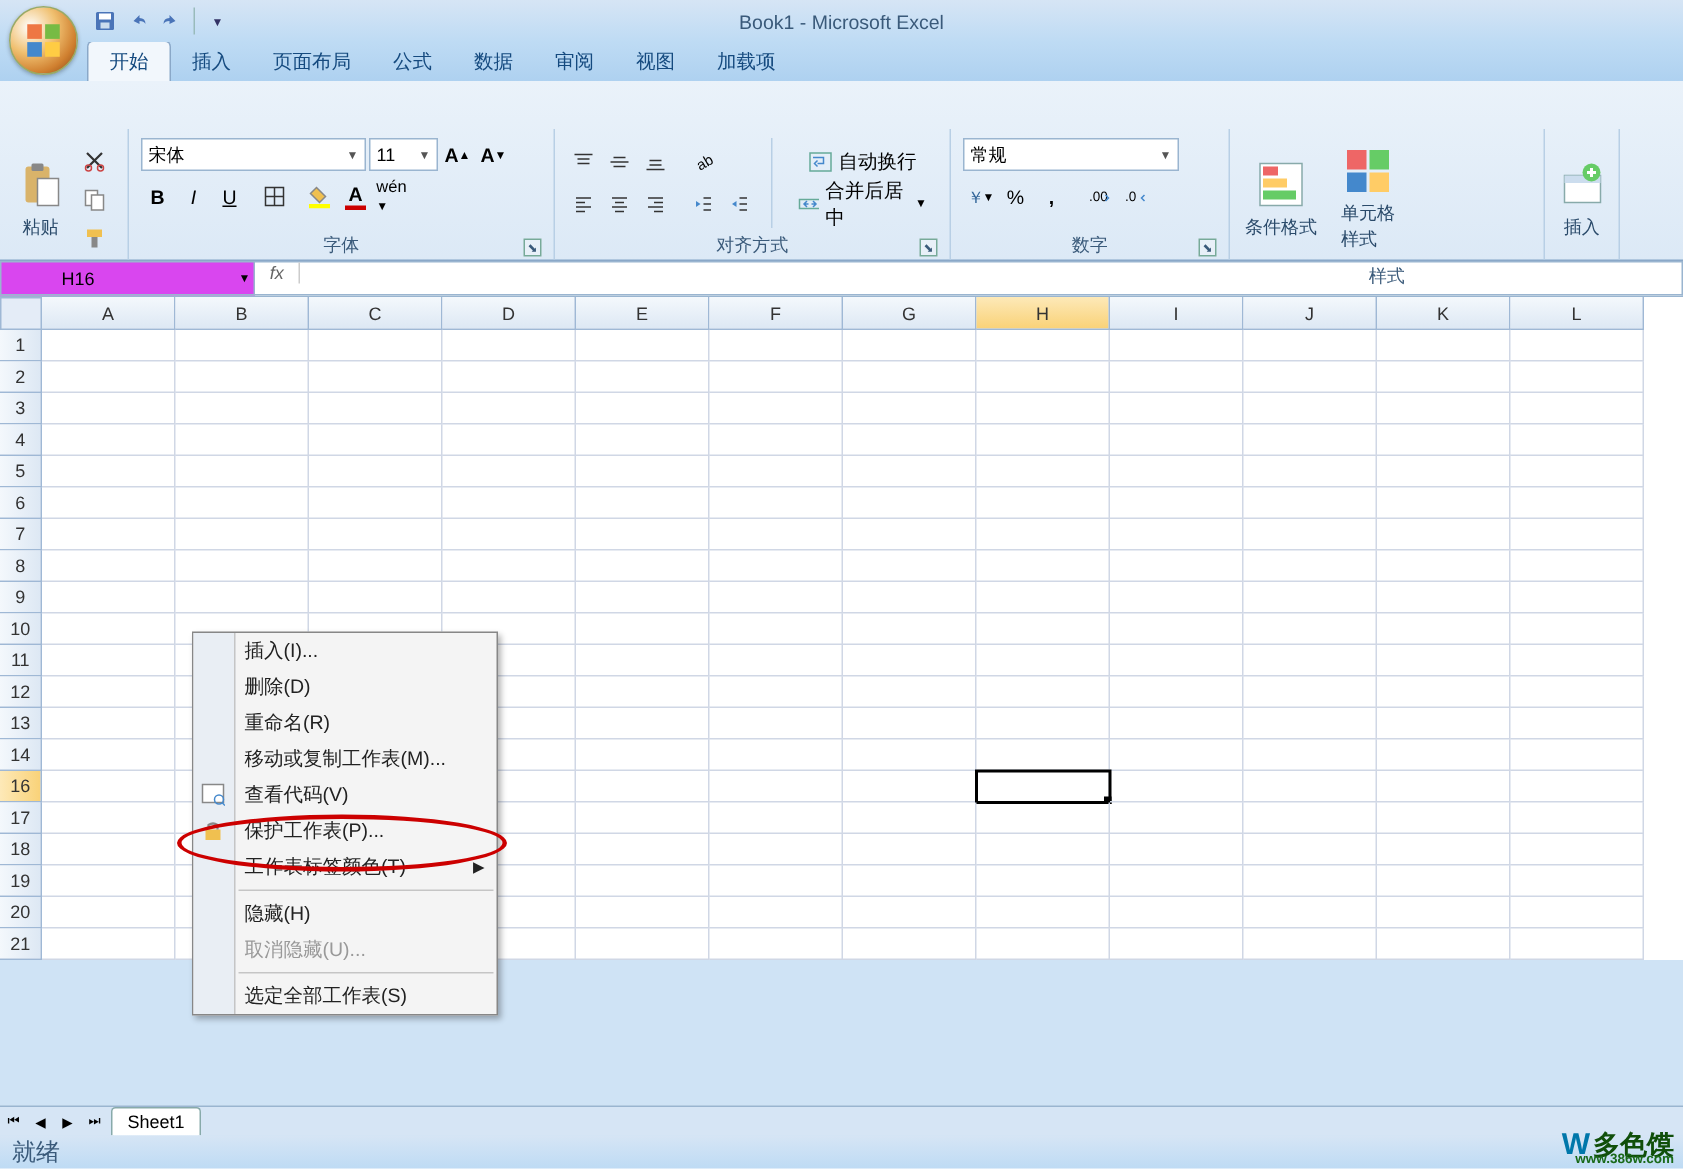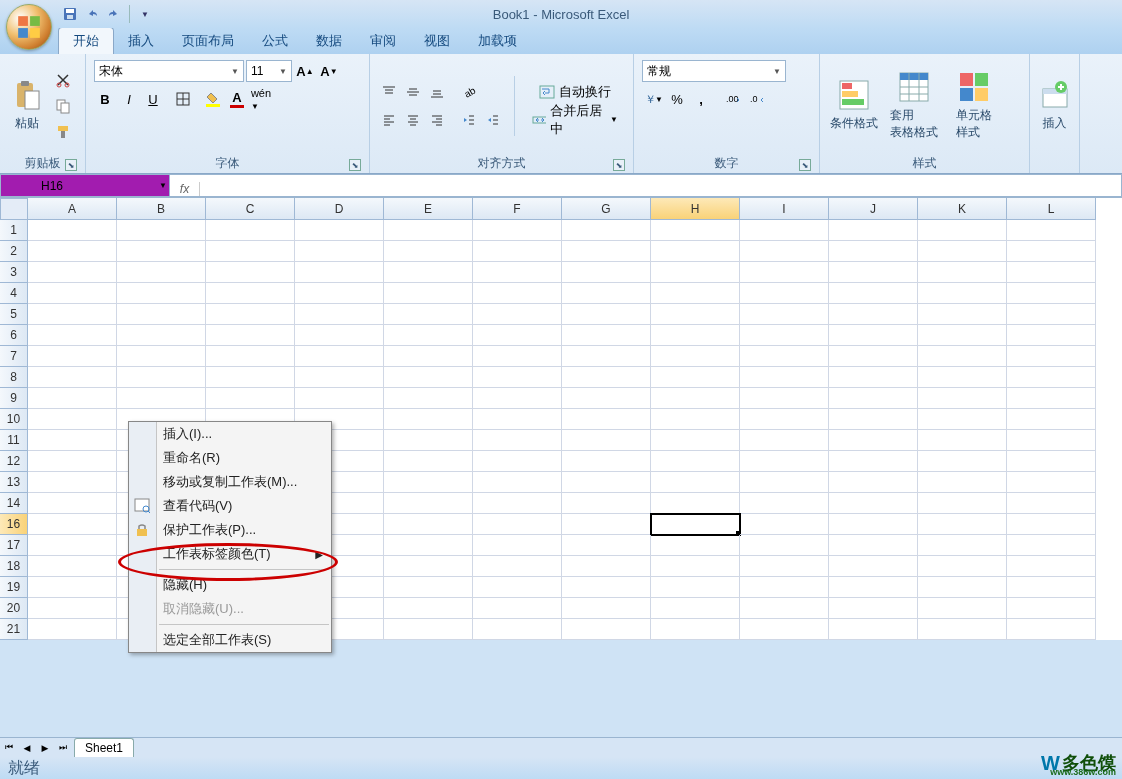--- a/index.html
+++ b/index.html
@@ -14,38 +14,38 @@
 .qat-sep { width: 1px; height: 18px; background: #9bb; margin: 0 3px; }
 .title-text { position: absolute; left: 50%; transform: translateX(-50%); color: #3a5a7a; font-size: 13px; }
 
 
 .tab-row { height: 26px; display: flex; align-items: flex-end; padding-left: 58px; background: linear-gradient(#bedbf4, #aed1f0); }
 .tab { padding: 4px 14px; font-size: 13px; color: #154a7f; cursor: pointer; border-top-left-radius: 4px; border-top-right-radius: 4px; }
 .tab.active { background: #f2f7fc; border: 1px solid #8aa8c8; border-bottom: none; }
 
 
 .ribbon { height: 120px; background: linear-gradient(#eaf2fa, #dce9f6); border-bottom: 1px solid #8aa8c8; display: flex; }
-.group { border-right: 1px solid #b8cfe5; display: flex; flex-direction: column; padding: 4px 6px 0; position: relative; }
+.group { border-right: 1px solid #b8cfe5; display: flex; flex-direction: column; padding: 4px 6px 0; position: relative; margin-top: 32px; }
 .group-body { flex: 1; display: flex; align-items: center; gap: 2px; }
 .group-label { height: 20px; text-align: center; font-size: 12px; color: #3a5a7a; display: flex; align-items: center; justify-content: center; position: relative; }
 .group-label .launcher { position: absolute; right: 2px; bottom: 2px; width: 12px; height: 12px; border: 1px solid #7a9; background: #e8f0f8; font-size: 8px; display: flex; align-items: center; justify-content: center; }
 
 .big-btn { display: flex; flex-direction: column; align-items: center; justify-content: center; width: 42px; height: 86px; gap: 4px; cursor: pointer; font-size: 12px; color: #2a4a6a; }
 .big-btn .ic { width: 32px; height: 32px; }
 .col { display: flex; flex-direction: column; gap: 4px; padding: 2px; }
 .row { display: flex; gap: 2px; align-items: center; }
 .sm-btn { width: 22px; height: 22px; display: flex; align-items: center; justify-content: center; cursor: pointer; border: 1px solid transparent; border-radius: 2px; font-size: 13px; }
 .combo { height: 22px; border: 1px solid #9ab5d0; background: #fff; display: flex; align-items: center; padding: 0 4px; font-size: 12px; }
 .combo .dd { margin-left: auto; font-size: 8px; color: #555; }
 
 
 .formula-row { height: 24px; background: #e4edf7; border-bottom: 1px solid #9ab5d0; display: flex; align-items: stretch; }
-.name-box { width: 170px; background: #a21caf; border: 1px solid #9ab5d0; display: flex; align-items: center; padding-left: 40px; font-size: 12px; position: relative; }
+.name-box { width: 170px; background: #d946ef; border: 1px solid #9ab5d0; display: flex; align-items: center; padding-left: 40px; font-size: 12px; position: relative; }
 .name-box .dd { position: absolute; right: 2px; font-size: 8px; }
-.fx-area { flex: 1; background: #fff; border: 1px solid #9ab5d0; border-left: none; display: flex; align-items: flex-end; }
+.fx-area { flex: 1; background: #fff; border: 1px solid #9ab5d0; border-left: none; display: flex; align-items: flex-start; }
 .fx-lbl { width: 30px; text-align: center; font-style: italic; font-size: 12px; color: #666; border-right: 1px solid #ccc; }
 
 
 .grid-wrap { position: relative; background: #fff; }
 .col-headers { display: flex; height: 22px; }
 .corner { width: 28px; background: #e4ecf7; border: 1px solid #9fb8d5; }
 .ch { flex: 0 0 89px; background: linear-gradient(#f4f8fc,#dde8f4); border-right: 1px solid #9fb8d5; border-bottom: 1px solid #9fb8d5; text-align: center; font-size: 12px; line-height: 22px; color: #333; }
 .ch.sel { background: linear-gradient(#fde9b8,#f9d278); }
 .rows { }
 .r { display: flex; height: 21px; }
@@ -354,32 +354,20 @@
   <div class="group" style="width:210px">
     <div class="group-body">
       <div class="big-btn" style="width:56px">
         <svg class="ic" viewBox="0 0 32 32">
             <rect x="2" y="2" width="28" height="28" fill="#fff" stroke="#8aa"></rect>
             <rect x="4" y="4" width="10" height="6" fill="#e66"></rect>
             <rect x="4" y="12" width="16" height="6" fill="#fc6"></rect>
             <rect x="4" y="20" width="22" height="6" fill="#6c6"></rect>
           </svg>
         <span>条件格式</span>
-      </div>
-      <div class="big-btn" style="width:60px">
-        <svg class="ic" viewBox="0 0 32 32">
-            <rect x="2" y="2" width="28" height="28" fill="#fff" stroke="#8aa"></rect>
-            <rect x="2" y="2" width="28" height="7" fill="#48c"></rect>
-            <line x1="2" y1="16" x2="30" y2="16" stroke="#8aa"></line>
-            <line x1="2" y1="23" x2="30" y2="23" stroke="#8aa"></line>
-            <line x1="11" y1="2" x2="11" y2="30" stroke="#8aa"></line>
-            <line x1="21" y1="2" x2="21" y2="30" stroke="#8aa"></line>
-          </svg>
-        <span style="white-space:pre">套用
-表格格式</span>
       </div>
       <div class="big-btn" style="width:56px">
         <svg class="ic" viewBox="0 0 32 32">
             <rect x="2" y="2" width="13" height="13" fill="#e66"></rect>
             <rect x="17" y="2" width="13" height="13" fill="#6c6"></rect>
             <rect x="2" y="17" width="13" height="13" fill="#48c"></rect>
             <rect x="17" y="17" width="13" height="13" fill="#fc6"></rect>
           </svg>
         <span style="white-space:pre">单元格
 样式</span>
@@ -735,20 +723,23 @@
       </div>
     </div>
 </div>
 
 <div class="context-menu">
   <div class="cm-strip"></div>
   <div class="cm-item">
       <span>插入(I)...</span>
     </div>
   <div class="cm-item">
+      <span>删除(D)</span>
+    </div>
+  <div class="cm-item">
       <span>重命名(R)</span>
     </div>
   <div class="cm-item">
       <span>移动或复制工作表(M)...</span>
     </div>
   <div class="cm-item">
       <div class="cm-icon">
         <svg width="16" height="16">
           <rect x="1" y="1" width="14" height="12" fill="#fff" stroke="#888"></rect>
           <circle cx="12" cy="11" r="3" fill="none" stroke="#48c"></circle>

